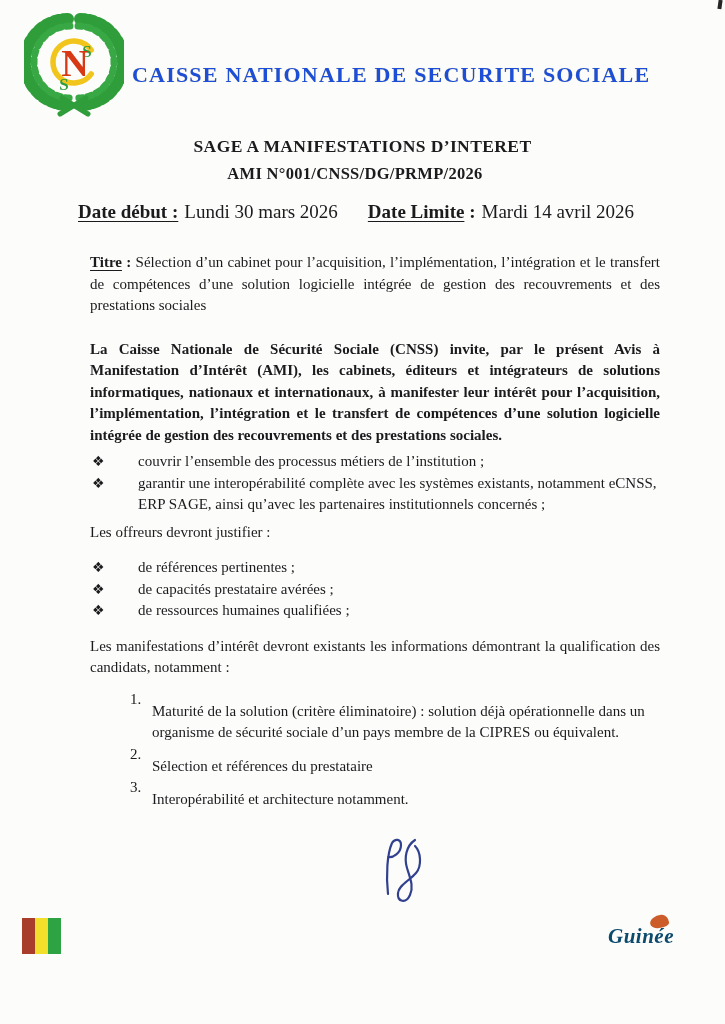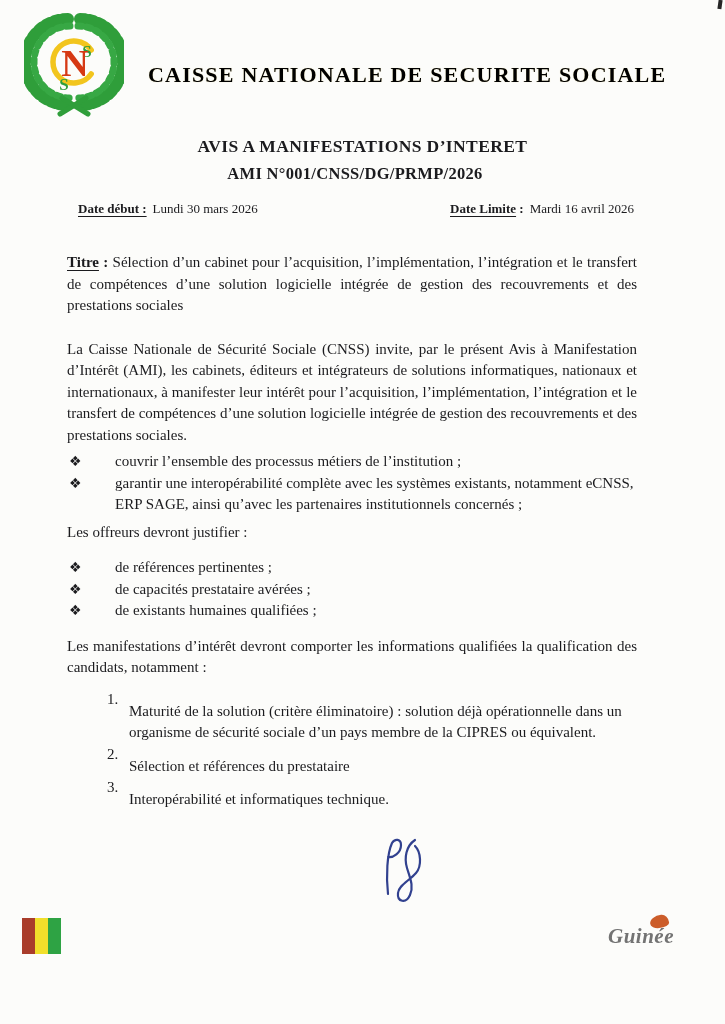--- a/index.html
+++ b/index.html
@@ -4,70 +4,70 @@
 <style>
   html,body{margin:0;padding:0;}
   .page{
     position:relative; width:725px; height:1024px;
     background:#fcfcfa; overflow:hidden;
     font-family:"Liberation Serif", serif; color:#1b1b1e;
   }
   
   .logo-wrap{position:absolute; left:24px; top:10px; width:100px; height:112px;}
   .org-title{
-    position:absolute; left:148px; top:62px; width:540px;
+    position:absolute; left:132px; top:62px; width:540px;
     font-size:22px; font-weight:bold; letter-spacing:1.2px;
-    color:#000000; white-space:nowrap;
+    color:#1d4ed8; white-space:nowrap;
     text-shadow:0 0 1px rgba(232,197,44,.35);
   }
   .doc-title{
     position:absolute; left:0; top:136px; width:725px; text-align:center;
     font-size:17.5px; font-weight:bold; letter-spacing:.4px;
   }
   .doc-ref{
     position:absolute; left:0; top:164px; width:710px; text-align:center;
     font-size:16.5px; font-weight:bold; letter-spacing:.3px;
   }
   .dates-row{
     position:absolute; left:78px; top:201px; width:556px;
-    display:flex; justify-content:space-between; font-size:13px;
+    display:flex; justify-content:space-between; font-size:19px;
   }
   .date-label{font-weight:bold; text-decoration:underline; text-underline-offset:3px;}
   .date-colon{font-weight:bold;}
   .date-value{margin-left:6px;}
   
   .content{
-    position:absolute; left:67px; top:252px; width:570px;
+    position:absolute; left:90px; top:252px; width:570px;
     font-size:15px; line-height:21.5px;
   }
   .content p{margin:0; text-align:justify;}
   .titre-label{font-weight:bold; text-decoration:underline; text-underline-offset:3px;}
   .titre-colon{font-weight:bold;}
-  .p-intro{margin-top:22px !important;}
+  .p-intro{margin-top:22px !important;font-weight:bold;}
   .p-context{margin-top:6px !important;}
   .p-eligibility{margin-top:11px !important;}
   .p-offreurs{margin-top:6px !important; text-align:center;}
   .p-qualif{margin-top:14px !important;}
   ul.diamond{list-style:none; margin:5px 0 0 0; padding:0 0 0 2px;}
   ul.diamond.second{margin-top:14px;}
   ul.diamond li{display:flex; align-items:flex-start;}
   ul.diamond .bullet{width:15px; flex:0 0 15px; font-size:14px; margin-right:10px;}
   ul.diamond .li-text{flex:1;margin-left:21px;}
   ol.qualifs{list-style:none; margin:10px 0 0 0; padding:0 0 0 40px;}
   ol.qualifs li{display:flex; align-items:flex-start;}
   ol.qualifs .num{width:22px; flex:0 0 22px;}
   ol.qualifs .li-text{flex:1; text-align:left;margin-top:12px;}
   
   .signature{position:absolute; left:379px; top:836px; width:54px; height:74px;}
   
   .flag{position:absolute; left:22px; top:918px; width:39px; height:36px; display:block;}
   .guinee{
     position:absolute; left:608px; top:924px; width:100px; height:40px;
     font-size:21px; font-weight:bold; font-style:italic;
-    color:#737373; letter-spacing:.5px;
+    color:#0c4a6e; letter-spacing:.5px;
   }
   .guinee .map-blob{
     position:absolute; left:42px; top:-9px; width:19px; height:13px;
     background:#cc5d2a;
     border-radius:62% 38% 55% 45% / 60% 65% 35% 40%;
     transform:rotate(-6deg);
   }
   .corner-mark{
     position:absolute; left:718px; top:0; width:4px; height:9px;
     background:#262626; transform:rotate(8deg);
@@ -92,29 +92,29 @@
       <path d="M67.2 40 A21 21 0 1 0 67.2 64" fill="none" stroke-width="5.5" stroke-linecap="round" stroke="#f2c51d"></path>
 
       <text x="63" y="47" text-anchor="middle" font-family="Liberation Serif, serif" font-size="17" font-weight="bold" fill="#2f9e3a">S</text>
       <text x="51" y="66" text-anchor="middle" font-family="Liberation Serif, serif" font-size="38" font-weight="bold" fill="#d63914">N</text>
       <text x="40" y="80" text-anchor="middle" font-family="Liberation Serif, serif" font-size="17" font-weight="bold" fill="#2f9e3a">S</text>
     </svg>
   </div>
 
   <div class="org-title">CAISSE NATIONALE DE SECURITE SOCIALE</div>
 
-  <div class="doc-title">AVIS A MANIFESTATIONS D’INTERET</div>
+  <div class="doc-title">SAGE A MANIFESTATIONS D’INTERET</div>
   <div class="doc-ref">AMI N°001/CNSS/DG/PRMP/2026</div>
 
   <div class="dates-row">
     <div>
       <span class="date-label">Date début :</span><span class="date-value">Lundi 30 mars 2026</span>
     </div>
     <div>
-      <span class="date-label">Date Limite</span><span class="date-colon"> :</span><span class="date-value">Mardi 16 avril 2026</span>
+      <span class="date-label">Date Limite</span><span class="date-colon"> :</span><span class="date-value">Mardi 14 avril 2026</span>
     </div>
   </div>
 
   <div class="content">
 
     <p class="p-titre">
       <span class="titre-label">Titre</span><span class="titre-colon"> : </span><span>Sélection d’un cabinet pour l’acquisition, l’implémentation, l’intégration et le transfert de compétences d’une solution logicielle intégrée de gestion des recouvrements et des prestations sociales</span>
     </p>
 
     <p class="p-intro">La Caisse Nationale de Sécurité Sociale (CNSS) invite, par le présent Avis à Manifestation d’Intérêt (AMI), les cabinets, éditeurs et intégrateurs de solutions informatiques, nationaux et internationaux, à manifester leur intérêt pour l’acquisition, l’implémentation, l’intégration et le transfert de compétences d’une solution logicielle intégrée de gestion des recouvrements et des prestations sociales.</p>
@@ -138,38 +138,38 @@
       <li>
         <span class="bullet">❖</span>
         <span class="li-text">de références pertinentes ;</span>
       </li>
       <li>
         <span class="bullet">❖</span>
         <span class="li-text">de capacités prestataire avérées ;</span>
       </li>
       <li>
         <span class="bullet">❖</span>
-        <span class="li-text">de existants humaines qualifiées ;</span>
+        <span class="li-text">de ressources humaines qualifiées ;</span>
       </li>
     </ul>
 
-    <p class="p-qualif">Les manifestations d’intérêt devront comporter les informations qualifiées la qualification des candidats, notamment :</p>
+    <p class="p-qualif">Les manifestations d’intérêt devront existants les informations démontrant la qualification des candidats, notamment :</p>
 
     <ol class="qualifs">
       <li>
         <span class="num">1.</span>
         <span class="li-text">Maturité de la solution (critère éliminatoire) : solution déjà opérationnelle dans un organisme de sécurité sociale d’un pays membre de la CIPRES ou équivalent.</span>
       </li>
       <li>
         <span class="num">2.</span>
         <span class="li-text">Sélection et références du prestataire</span>
       </li>
       <li>
         <span class="num">3.</span>
-        <span class="li-text">Interopérabilité et informatiques technique.</span>
+        <span class="li-text">Interopérabilité et architecture notamment.</span>
       </li>
     </ol>
   </div>
 
   <div class="signature">
     <svg width="54" height="74" viewBox="0 0 54 74">
       <path d="M9 58 C7 40 8 18 13 7 C16 2 22 3 22 9 C22 17 14 22 9 21" fill="none" stroke="#31418f" stroke-width="2.2" stroke-linecap="round"></path>
       <path d="M36 4 C27 10 25 22 28 32 C31 42 35 50 31 59 C27 68 18 66 19 57 C20 49 30 45 37 37 C43 30 42 16 36 10" fill="none" stroke="#31418f" stroke-width="2.2" stroke-linecap="round"></path>
     </svg>
   </div>

